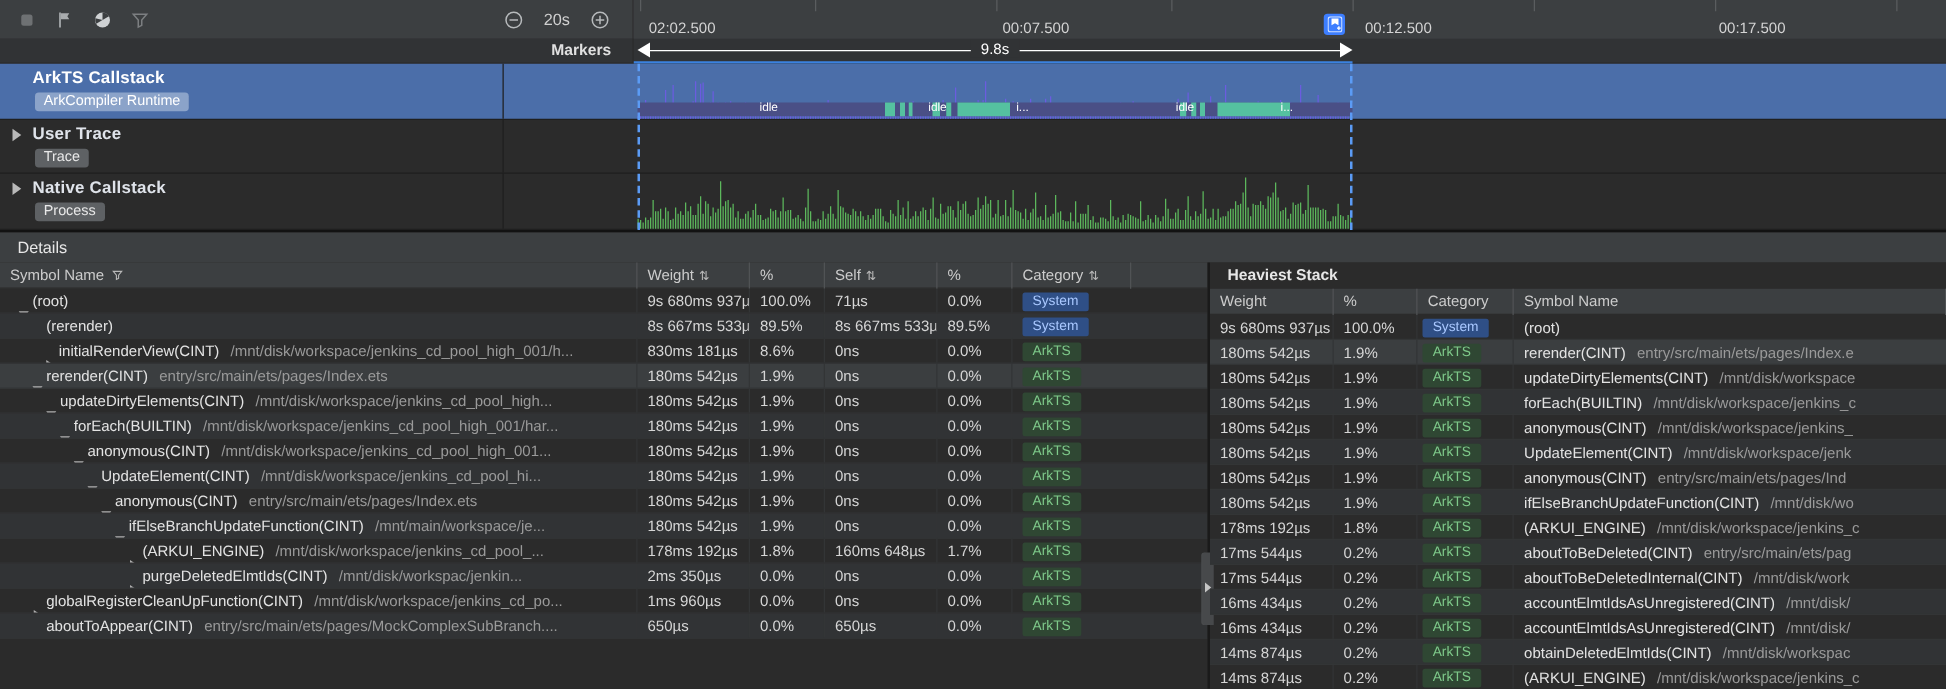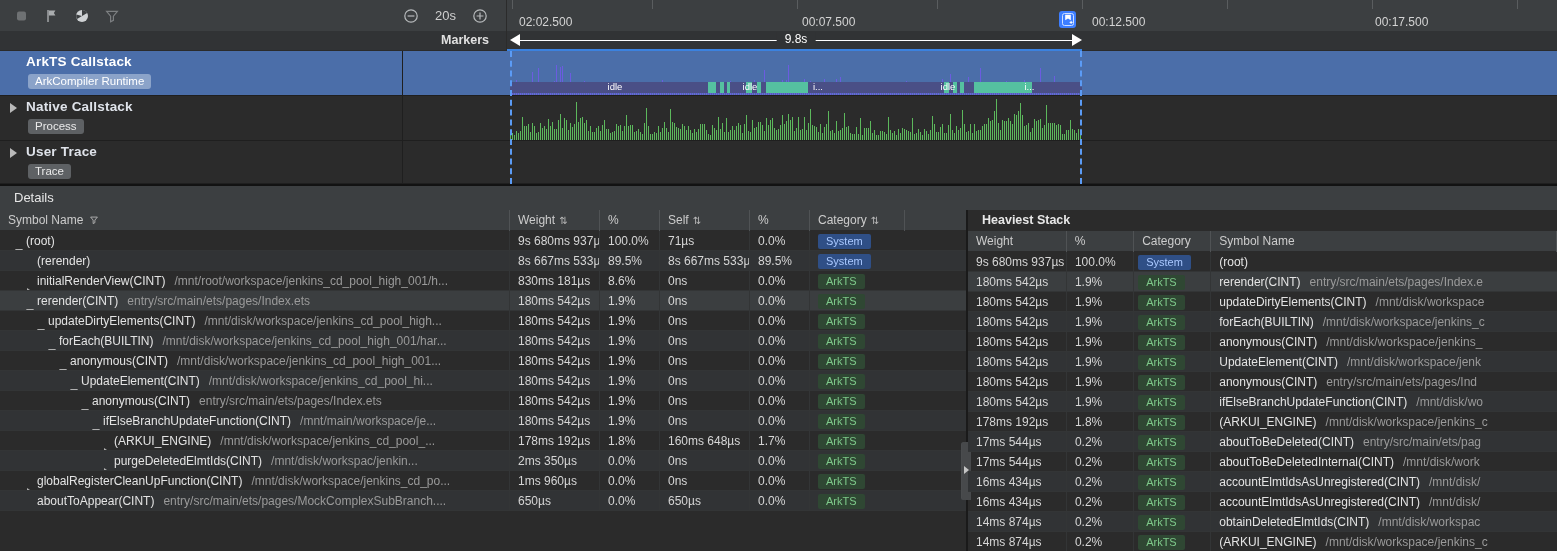--- a/index.html
+++ b/index.html
@@ -515,20 +515,29 @@
             <div class="seg" style="left:443px;width:4px;background:#55c1a0"></div>
             <div class="seg" style="left:450px;width:4px;background:#55c1a0"></div>
             <div class="seg" style="left:464px;width:58px;background:#55c1a0"></div>
             <div class="lab" style="left:45px;width:120px">idle</div>
             <div class="lab" style="left:288px;width:40px">i...</div>
             <div class="lab" style="left:180px;width:120px">idle</div>
             <div class="lab" style="left:497px;width:45px">i...</div>
             <div class="lab" style="left:358px;width:160px">idle</div>
           </div>
       </div>
+    </div>
+
+    <div class="trow" style="height:43px;">
+      <div class="tname">
+        <span class="arr"></span>
+        <span class="title">User Trace</span>
+        <span class="chip">Trace</span>
+      </div>
+      <div class="tbody"></div>
     </div>
 
     <div class="trow" style="height:45px;">
       <div class="tname">
         <span class="arr"></span>
         <span class="title">Native Callstack</span>
         <span class="chip">Process</span>
       </div>
       <div class="tbody">
         <div class="wave" id="wave-native" style="left:107px; width:572px; height:41px;">
@@ -815,29 +824,20 @@
             <i style="height:48.4%;background:#5cb85c"></i>
             <i style="height:27.5%;background:#5cb85c"></i>
             <i style="height:25.5%;background:#5cb85c"></i>
             <i style="height:18.3%;background:#5cb85c"></i>
             <i style="height:26.6%;background:#5cb85c"></i>
             <i style="height:21.9%;background:#5cb85c"></i>
           </div>
       </div>
     </div>
 
-    <div class="trow" style="height:43px;">
-      <div class="tname">
-        <span class="arr"></span>
-        <span class="title">User Trace</span>
-        <span class="chip">Trace</span>
-      </div>
-      <div class="tbody"></div>
-    </div>
-
     <div class="sel-rect"></div>
   </div>
 
   <div class="details">
     <div class="collapse">
         <span class="chev"></span>
       </div>
     <div class="dtitle">
       <span>Details</span>
     </div>
@@ -884,27 +884,27 @@
             <div class="c" style="width:60px">89.5%</div>
             <div class="c" style="width:90px">8s 667ms 533µs</div>
             <div class="c" style="width:60px">89.5%</div>
             <div class="c noborder" style="width:95px">
               <span class="cellcenter">
                 <span class="badge system">System</span>
               </span>
             </div>
           </div>
           <div class="r">
-            <div class="c" style="width:510px;padding-left:25px">
+            <div class="c" style="width:510px;padding-left:35px">
               <div class="sym">
                 <span class="tw">
                   <span class="tri-r"></span>
                 </span>
                 <span class="fname">initialRenderView(CINT)</span>
-                <span class="fpath">/mnt/root/workspace/jenkins_cd_pool_high_001/h...</span>
+                <span class="fpath">/mnt/disk/workspace/jenkins_cd_pool_high_001/h...</span>
               </div>
             </div>
             <div class="c" style="width:90px">830ms 181µs</div>
             <div class="c" style="width:60px">8.6%</div>
             <div class="c" style="width:90px">0ns</div>
             <div class="c" style="width:60px">0.0%</div>
             <div class="c noborder" style="width:95px">
               <span class="cellcenter">
                 <span class="badge arkts">ArkTS</span>
               </span>

